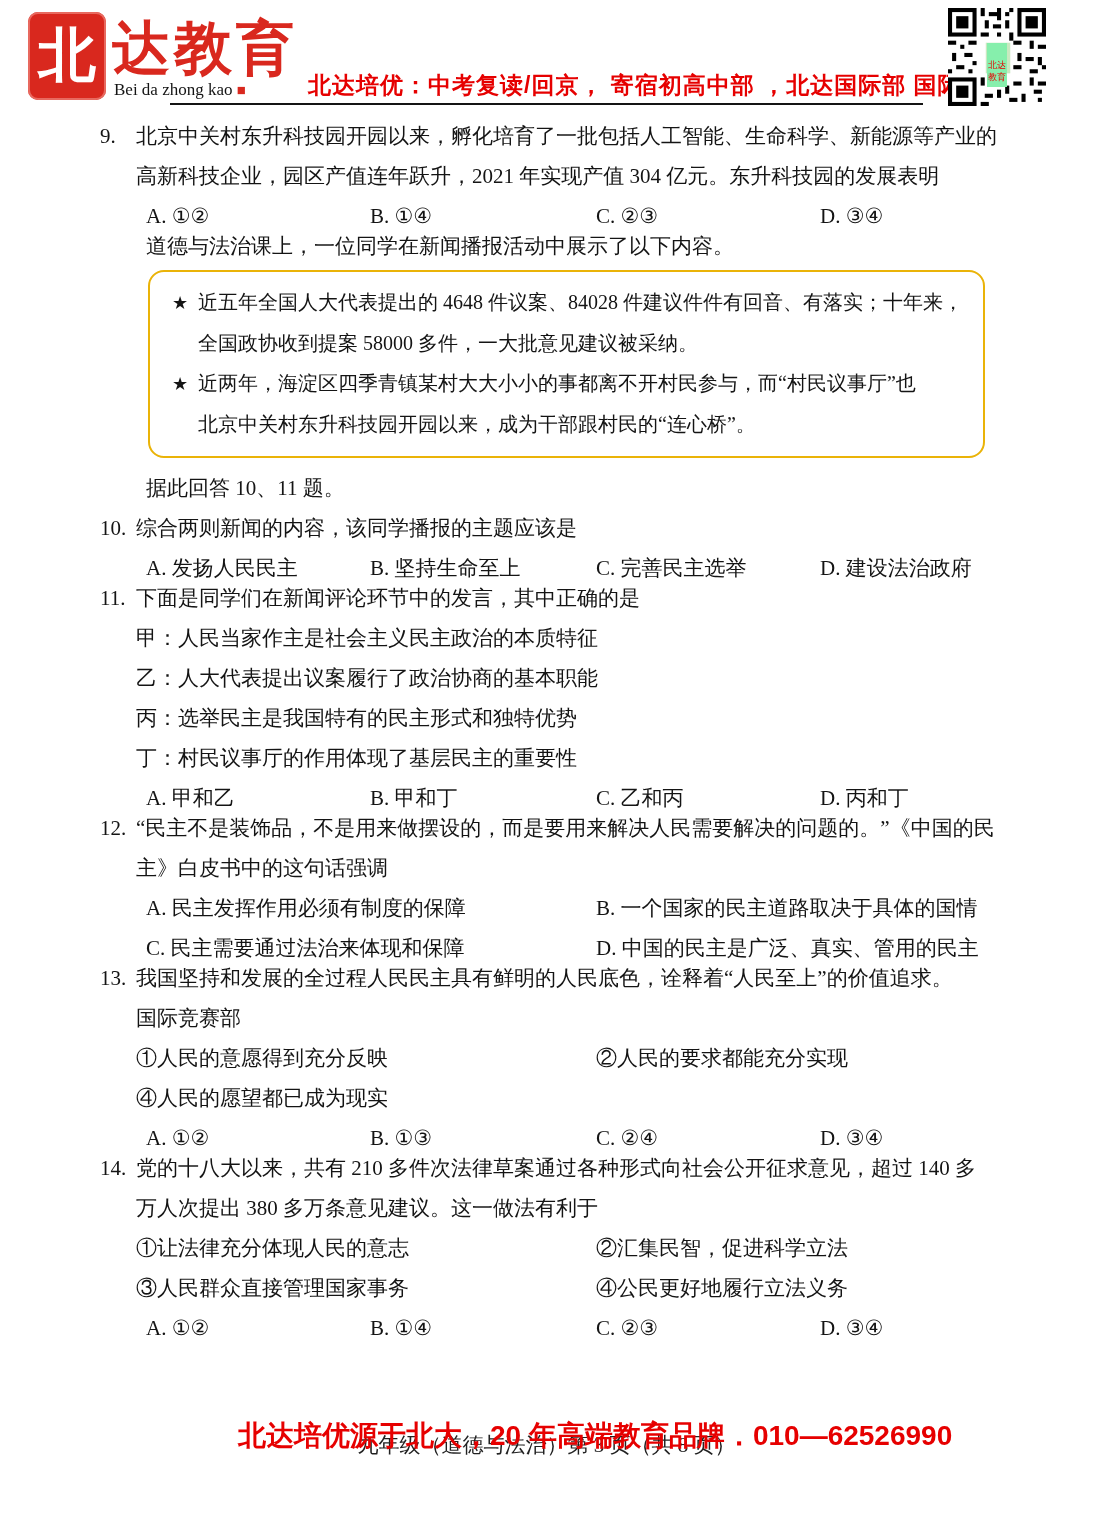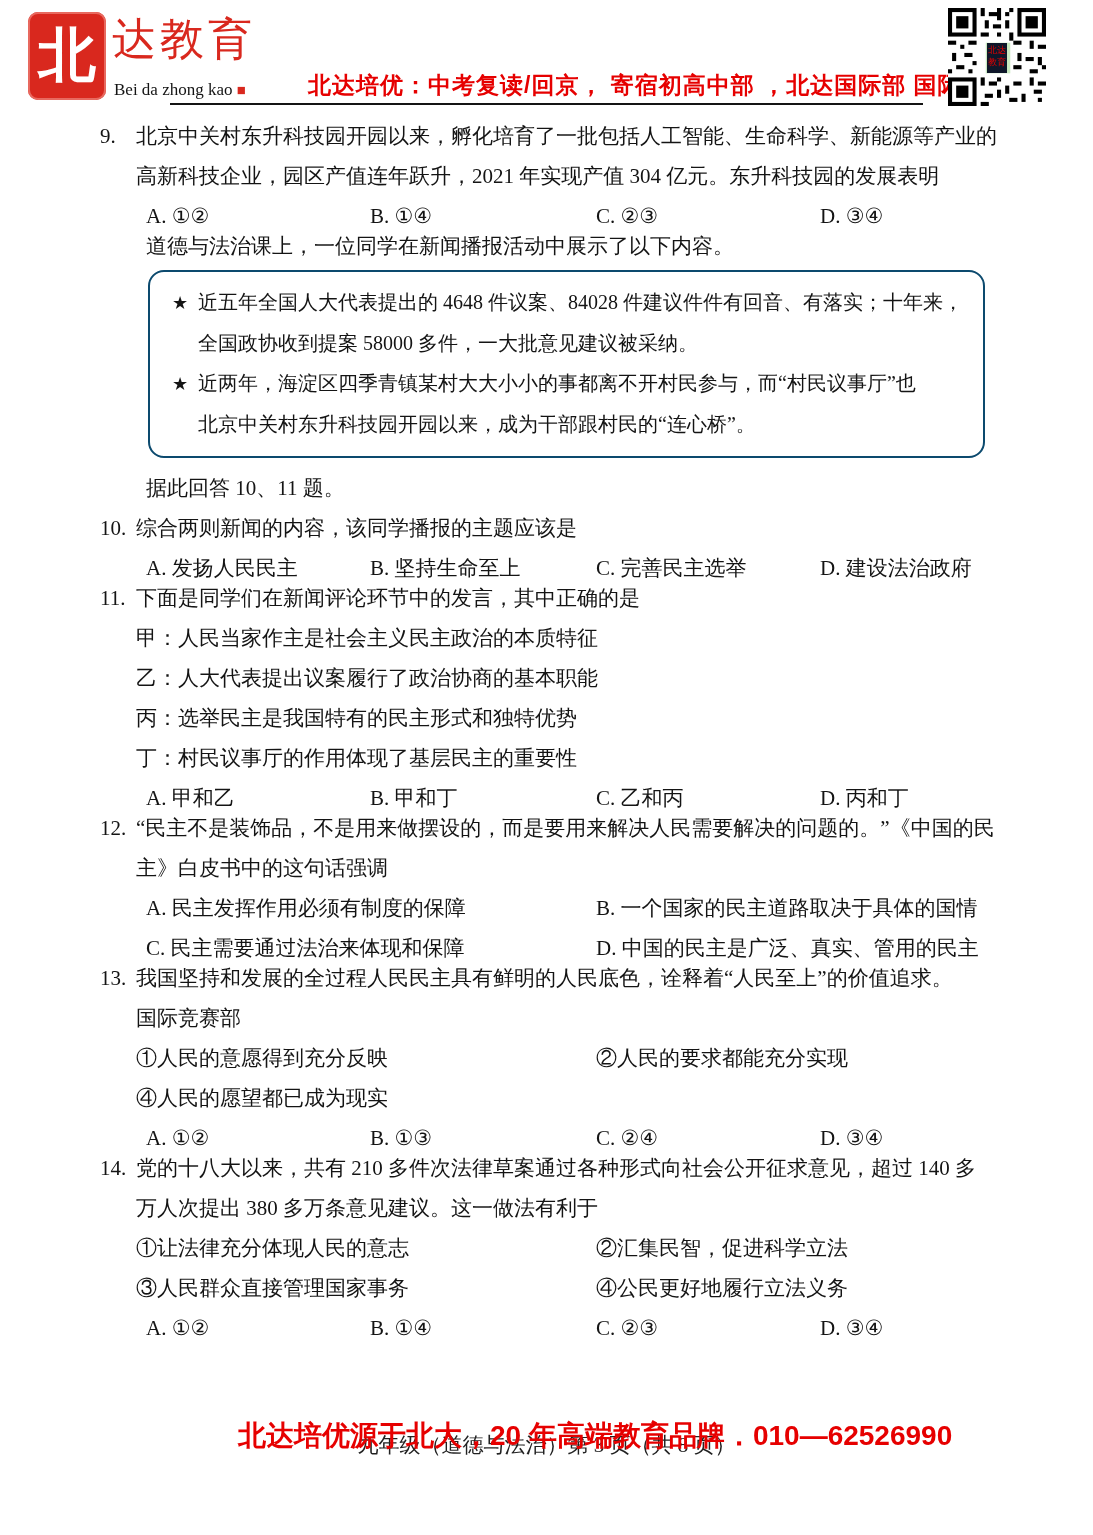--- a/index.html
+++ b/index.html
@@ -5,48 +5,48 @@
   html,body{margin:0;padding:0;}
   body{
     width:1093px;height:1535px;position:relative;background:#fff;
     font-family:"Liberation Serif","DejaVu Serif",serif;color:#141414;
     overflow:hidden;
   }
   
   .seal{position:absolute;left:28px;top:12px;width:78px;height:88px;background:#d9281e;
         border-radius:10px;display:flex;align-items:center;justify-content:center;box-shadow:0 0 0 2px #e8695f inset;}
   .seal-char{color:#fff;font-size:58px;font-weight:bold;line-height:1;}
-  .brand{position:absolute;left:112px;top:10px;font-size:44px;font-weight:normal;color:#d9281e;
+  .brand{position:absolute;left:112px;top:10px;font-size:58px;font-weight:bold;color:#d9281e;
          letter-spacing:4px;font-family:"Liberation Serif","DejaVu Serif",serif;white-space:nowrap;}
   .brand-sub{position:absolute;left:114px;top:80px;font-size:17px;color:#141414;white-space:nowrap;}
   .brand-bullet{color:#d9281e;font-size:15px;}
   .slogan{position:absolute;left:308px;top:70px;font-size:23px;font-weight:bold;color:#e60000;
           font-family:"Liberation Sans","DejaVu Sans",sans-serif;white-space:nowrap;letter-spacing:1px;}
   .rule{position:absolute;left:170px;top:103px;width:753px;height:2px;background:#141414;}
   .qr{position:absolute;left:948px;top:8px;width:98px;height:98px;}
   .qr svg{width:98px;height:98px;display:block;}
-  .qr-label{position:absolute;left:39px;top:35px;width:20px;height:28px;background:#0f172a;
+  .qr-label{position:absolute;left:39px;top:35px;width:20px;height:28px;background:#86efac;
             color:#e60000;font-size:9px;line-height:12px;text-align:center;word-break:break-all;
-            font-family:Liberation Mono, monospace;padding-top:2px;}
+            font-family:Liberation Sans, sans-serif;padding-top:16px;}
   
   .main{position:absolute;left:100px;top:116px;width:912px;font-size:21px;}
   .l{line-height:40px;white-space:nowrap;}
   .qnum{display:inline-block;min-width:36px;}
   .cont{padding-left:36px;}
   .indent{padding-left:46px;}
   .speak{padding-left:36px;}
   .grid2{display:grid;grid-template-columns:460px 1fr;padding-left:36px;}
   .grid2 span{line-height:40px;white-space:nowrap;}
   .grid2b{display:grid;grid-template-columns:450px 1fr;padding-left:46px;}
   .grid2b span{line-height:40px;white-space:nowrap;}
   .grid4{display:grid;grid-template-columns:224px 226px 224px 1fr;padding-left:46px;}
   .grid4 span{line-height:40px;white-space:nowrap;}
   .mt-10{margin-top:-10px;}
   
-  .newsbox{box-sizing:border-box;margin:4px 0 10px 48px;width:837px;border:2px solid #0c4a6e;
+  .newsbox{box-sizing:border-box;margin:4px 0 10px 48px;width:837px;border:2px solid #eab308;
            border-radius:16px;padding:10px 16px 12px 22px;font-size:20px;}
   .bl{line-height:40px;white-space:nowrap;}
   .star{display:inline-block;width:26px;font-size:18px;}
   .bcont{padding-left:26px;}
   
   .footer-promo{position:absolute;left:238px;top:1417px;font-size:28px;font-weight:bold;color:#e60000;
                 font-family:"Liberation Sans","DejaVu Sans",sans-serif;white-space:nowrap;z-index:2;}
   .footer-page{position:absolute;left:0;top:1431px;width:100%;text-align:center;font-size:21px;
                color:#222;z-index:1;}
 </style>

